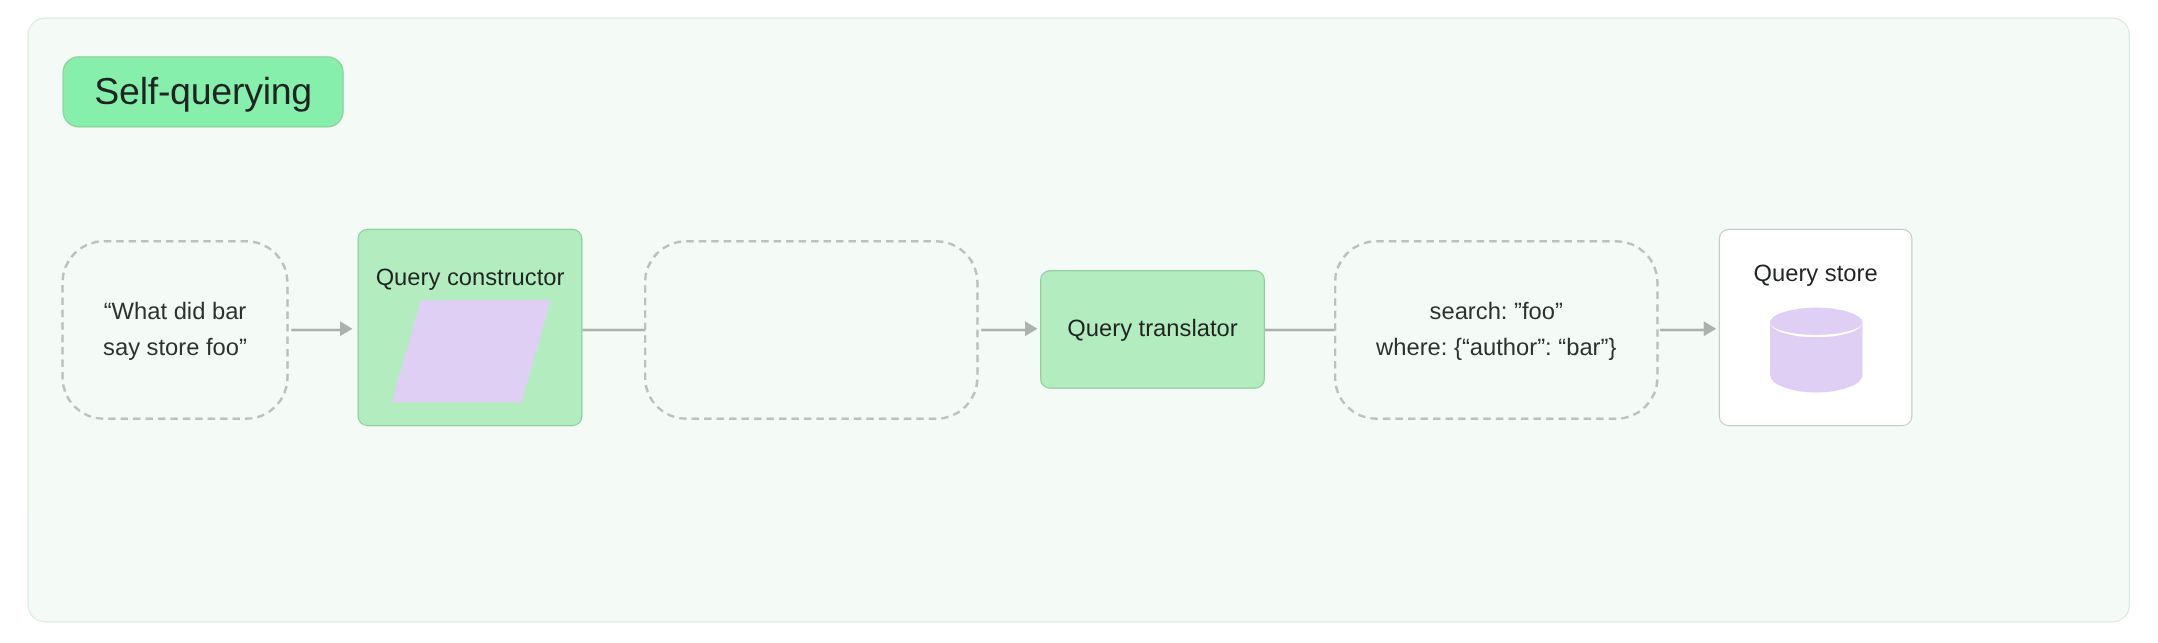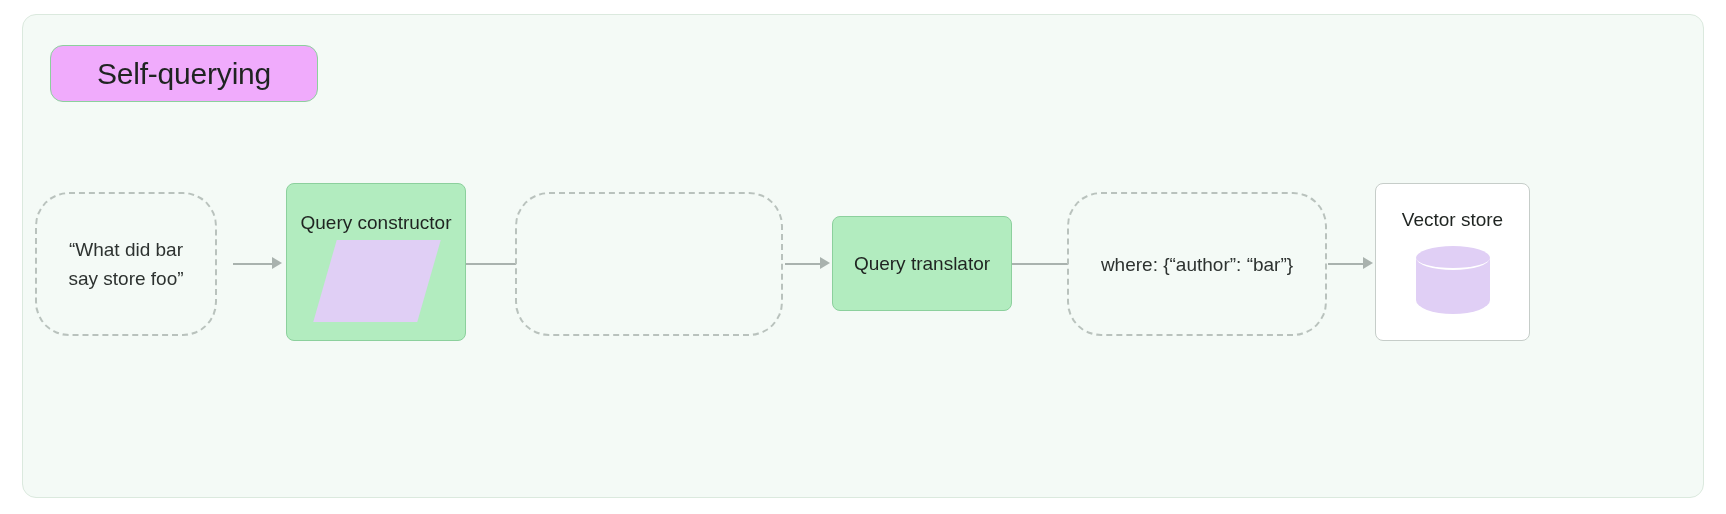--- a/index.html
+++ b/index.html
@@ -28,24 +28,24 @@
     background: #f4faf6;
     border: 1px solid #dbe9de;
     border-radius: 14px;
   }
 
   
   .title-pill {
     position: absolute;
     left: 27px;
     top: 30px;
-    width: 268px;
+    width: 225px;
     height: 57px;
     box-sizing: border-box;
-    background: #f0abfc;
+    background: #86efac;
     border: 1px solid #8cd09d;
     border-radius: 13px;
     display: flex;
     align-items: center;
     justify-content: center;
   }
   .title-pill span {
     font-size: 30px;
     color: #1f2421;
     letter-spacing: -0.2px;
@@ -182,21 +182,21 @@
 <div id="page">
 
   <div class="panel">
     <div class="title-pill">
       <span>Self-querying</span>
     </div>
   </div>
 
   <div class="flow">
 
-    <div class="node node-dashed" style="left:35px; top:192px; width:182px; height:144px;">
+    <div class="node node-dashed" style="left:49px; top:192px; width:182px; height:144px;">
       <div class="node-text">
         <div>“What did bar</div>
         <div>say store foo”</div>
       </div>
     </div>
 
     <div class="connector" style="left:233px; top:263px; width:40px;"></div>
     <div class="arrowhead" style="left:272px; top:257px;"></div>
 
     <div class="node node-green node-constructor" style="left:286px; top:183px; width:180px; height:158px;">
@@ -215,29 +215,30 @@
     <div class="arrowhead" style="left:820px; top:257px;"></div>
 
     <div class="node node-green" style="left:832px; top:216px; width:180px; height:95px;">
       <div class="node-label">Query translator</div>
     </div>
 
     <div class="connector" style="left:1012px; top:263px; width:56px;"></div>
 
     <div class="node node-dashed" style="left:1067px; top:192px; width:260px; height:144px;">
       <div class="node-text">
+        <div>search: ”foo”</div>
         <div>where: {“author”: “bar”}</div>
       </div>
     </div>
 
     <div class="connector" style="left:1328px; top:263px; width:36px;"></div>
     <div class="arrowhead" style="left:1363px; top:257px;"></div>
 
     <div class="node node-store" style="left:1375px; top:183px; width:155px; height:158px;">
-      <div class="node-label">Vector store</div>
+      <div class="node-label">Query store</div>
       <div class="cylinder">
         <div class="cyl-body"></div>
         <div class="cyl-top"></div>
       </div>
     </div>
 
   </div>
 </div>
 
 </body></html>

